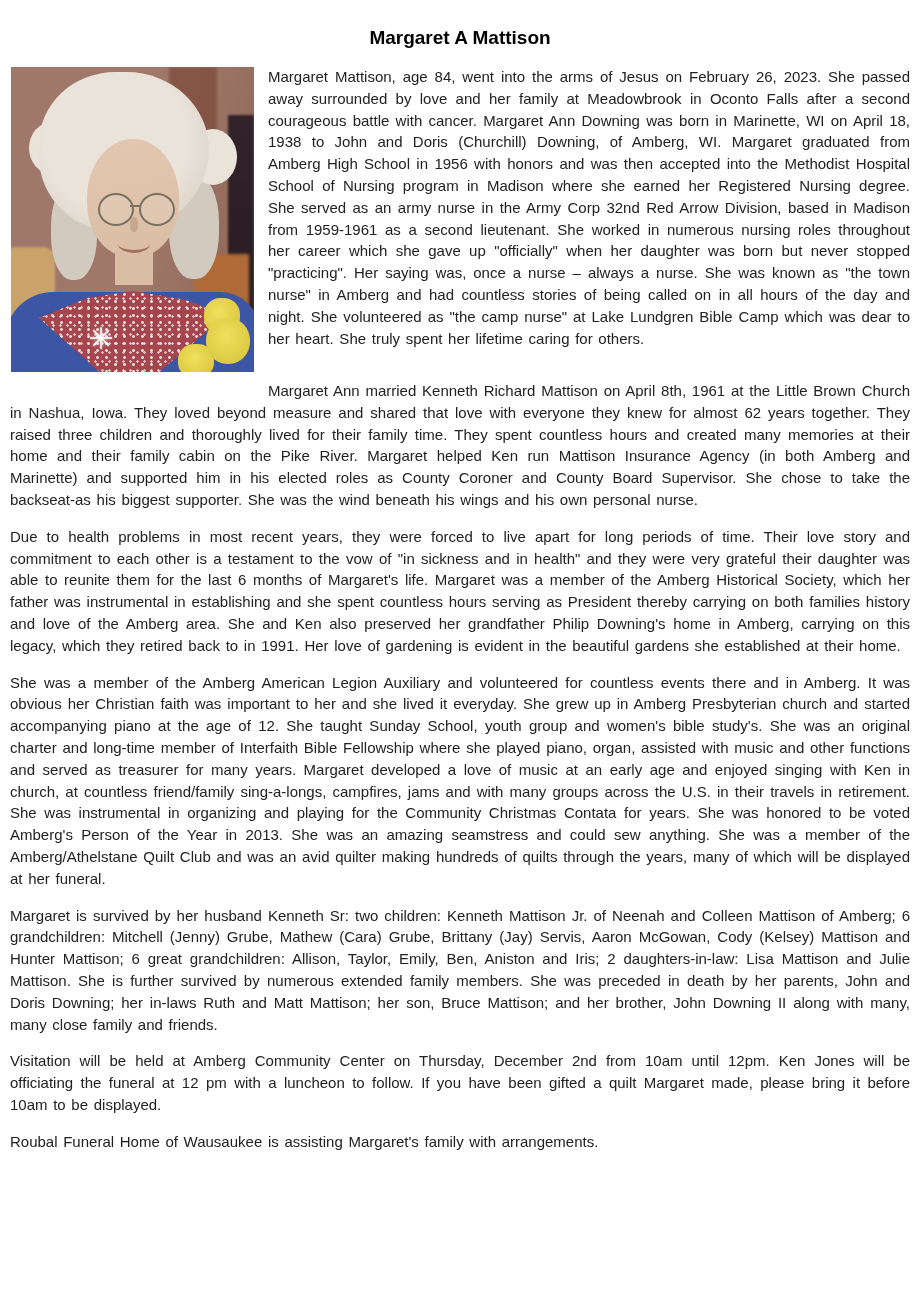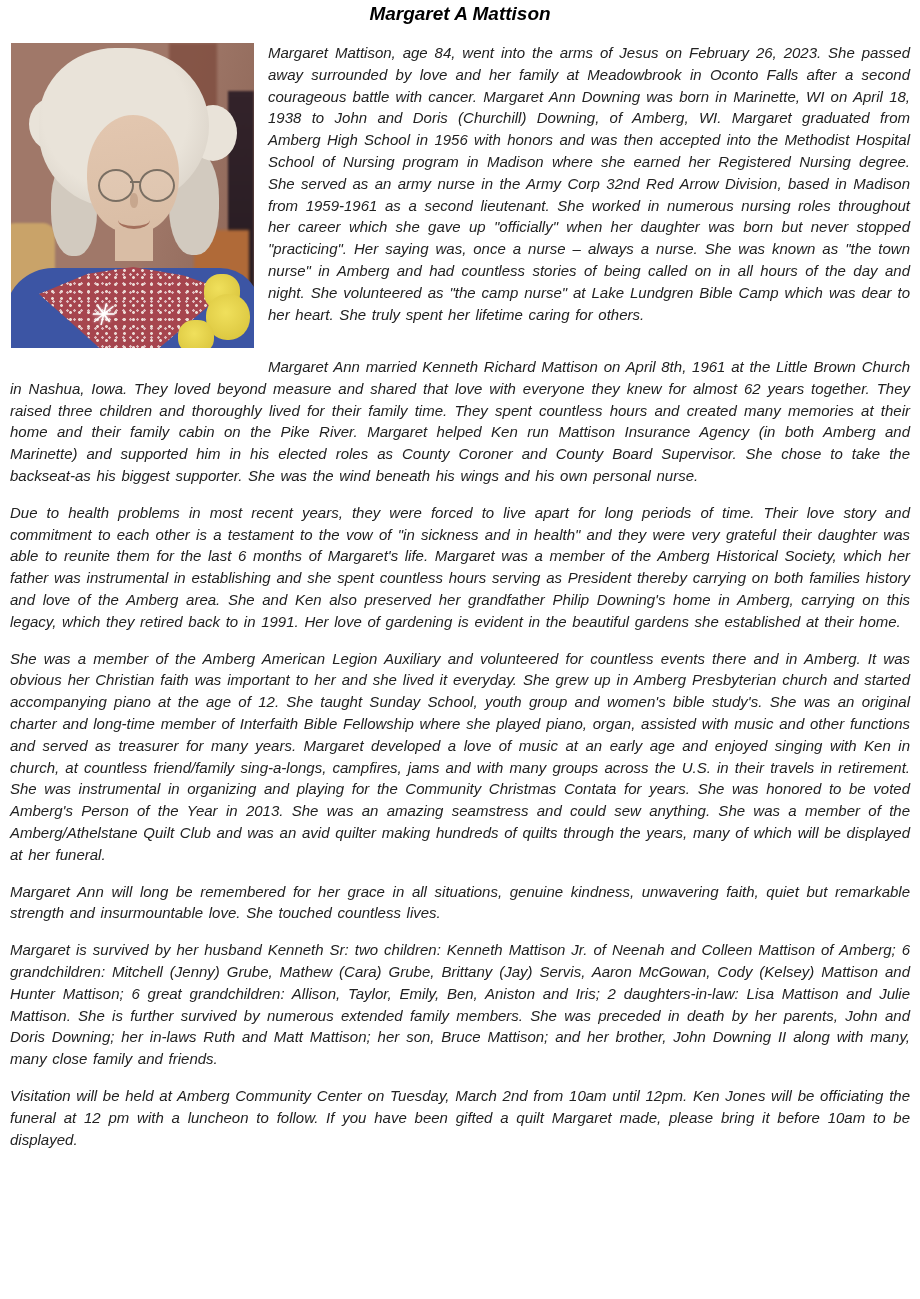--- a/index.html
+++ b/index.html
@@ -7,23 +7,22 @@
     padding: 0;
     background: var(--background, #ffffff);
   }
   body {
     width: 920px;
     min-height: 1299px;
     font-family: "Liberation Sans", sans-serif;
     color: var(--text, #222222);
   }
   .page {
-    padding: 4px 10px 10px 10px;
+    padding: 28px 10px 10px 10px;
     box-sizing: border-box;
-    font-style: italic;
   }
   .title {
     font-size: 19px;
     line-height: 20px;
     font-weight: bold;
     text-align: center;
     color: var(--title-color, #000000);
     margin: 0 0 18px 0;
   }
   .content p {
@@ -165,18 +164,18 @@
       <div class="ph-flower-1"></div>
       <div class="ph-flower-2"></div>
       <div class="ph-flower-3"></div>
       <div class="ph-pin">✳</div>
     </div>
 
     <p class="p-first">Margaret Mattison, age 84, went into the arms of Jesus on February 26, 2023. She passed away surrounded by love and her family at Meadowbrook in Oconto Falls after a second courageous battle with cancer. Margaret Ann Downing was born in Marinette, WI on April 18, 1938 to John and Doris (Churchill) Downing, of Amberg, WI. Margaret graduated from Amberg High School in 1956 with honors and was then accepted into the Methodist Hospital School of Nursing program in Madison where she earned her Registered Nursing degree. She served as an army nurse in the Army Corp 32nd Red Arrow Division, based in Madison from 1959-1961 as a second lieutenant. She worked in numerous nursing roles throughout her career which she gave up "officially" when her daughter was born but never stopped "practicing". Her saying was, once a nurse – always a nurse. She was known as "the town nurse" in Amberg and had countless stories of being called on in all hours of the day and night. She volunteered as "the camp nurse" at Lake Lundgren Bible Camp which was dear to her heart. She truly spent her lifetime caring for others.</p>
     <p class="p-indent">Margaret Ann married Kenneth Richard Mattison on April 8th, 1961 at the Little Brown Church in Nashua, Iowa. They loved beyond measure and shared that love with everyone they knew for almost 62 years together. They raised three children and thoroughly lived for their family time. They spent countless hours and created many memories at their home and their family cabin on the Pike River. Margaret helped Ken run Mattison Insurance Agency (in both Amberg and Marinette) and supported him in his elected roles as County Coroner and County Board Supervisor. She chose to take the backseat-as his biggest supporter. She was the wind beneath his wings and his own personal nurse.</p>
     <p>Due to health problems in most recent years, they were forced to live apart for long periods of time. Their love story and commitment to each other is a testament to the vow of "in sickness and in health" and they were very grateful their daughter was able to reunite them for the last 6 months of Margaret's life. Margaret was a member of the Amberg Historical Society, which her father was instrumental in establishing and she spent countless hours serving as President thereby carrying on both families history and love of the Amberg area. She and Ken also preserved her grandfather Philip Downing's home in Amberg, carrying on this legacy, which they retired back to in 1991. Her love of gardening is evident in the beautiful gardens she established at their home.</p>
     <p>She was a member of the Amberg American Legion Auxiliary and volunteered for countless events there and in Amberg. It was obvious her Christian faith was important to her and she lived it everyday. She grew up in Amberg Presbyterian church and started accompanying piano at the age of 12. She taught Sunday School, youth group and women's bible study's. She was an original charter and long-time member of Interfaith Bible Fellowship where she played piano, organ, assisted with music and other functions and served as treasurer for many years. Margaret developed a love of music at an early age and enjoyed singing with Ken in church, at countless friend/family sing-a-longs, campfires, jams and with many groups across the U.S. in their travels in retirement. She was instrumental in organizing and playing for the Community Christmas Contata for years. She was honored to be voted Amberg's Person of the Year in 2013. She was an amazing seamstress and could sew anything. She was a member of the Amberg/Athelstane Quilt Club and was an avid quilter making hundreds of quilts through the years, many of which will be displayed at her funeral.</p>
-    <p>Margaret Ann will long be remembered for her grace in all situations, genuine kindness, unwavering faith, quiet but remarkable strength and insurmountable love. She touched countless lives.</p>
     <p>Margaret is survived by her husband Kenneth Sr: two children: Kenneth Mattison Jr. of Neenah and Colleen Mattison of Amberg; 6 grandchildren: Mitchell (Jenny) Grube, Mathew (Cara) Grube, Brittany (Jay) Servis, Aaron McGowan, Cody (Kelsey) Mattison and Hunter Mattison; 6 great grandchildren: Allison, Taylor, Emily, Ben, Aniston and Iris; 2 daughters-in-law: Lisa Mattison and Julie Mattison. She is further survived by numerous extended family members. She was preceded in death by her parents, John and Doris Downing; her in-laws Ruth and Matt Mattison; her son, Bruce Mattison; and her brother, John Downing II along with many, many close family and friends.</p>
-    <p>Visitation will be held at Amberg Community Center on Tuesday, March 2nd from 10am until 12pm. Ken Jones will be officiating the funeral at 12 pm with a luncheon to follow. If you have been gifted a quilt Margaret made, please bring it before 10am to be displayed.</p>
+    <p>Visitation will be held at Amberg Community Center on Thursday, December 2nd from 10am until 12pm. Ken Jones will be officiating the funeral at 12 pm with a luncheon to follow. If you have been gifted a quilt Margaret made, please bring it before 10am to be displayed.</p>
+    <p>Roubal Funeral Home of Wausaukee is assisting Margaret's family with arrangements.</p>
 
   </div>
 </div>
 
 </body></html>

